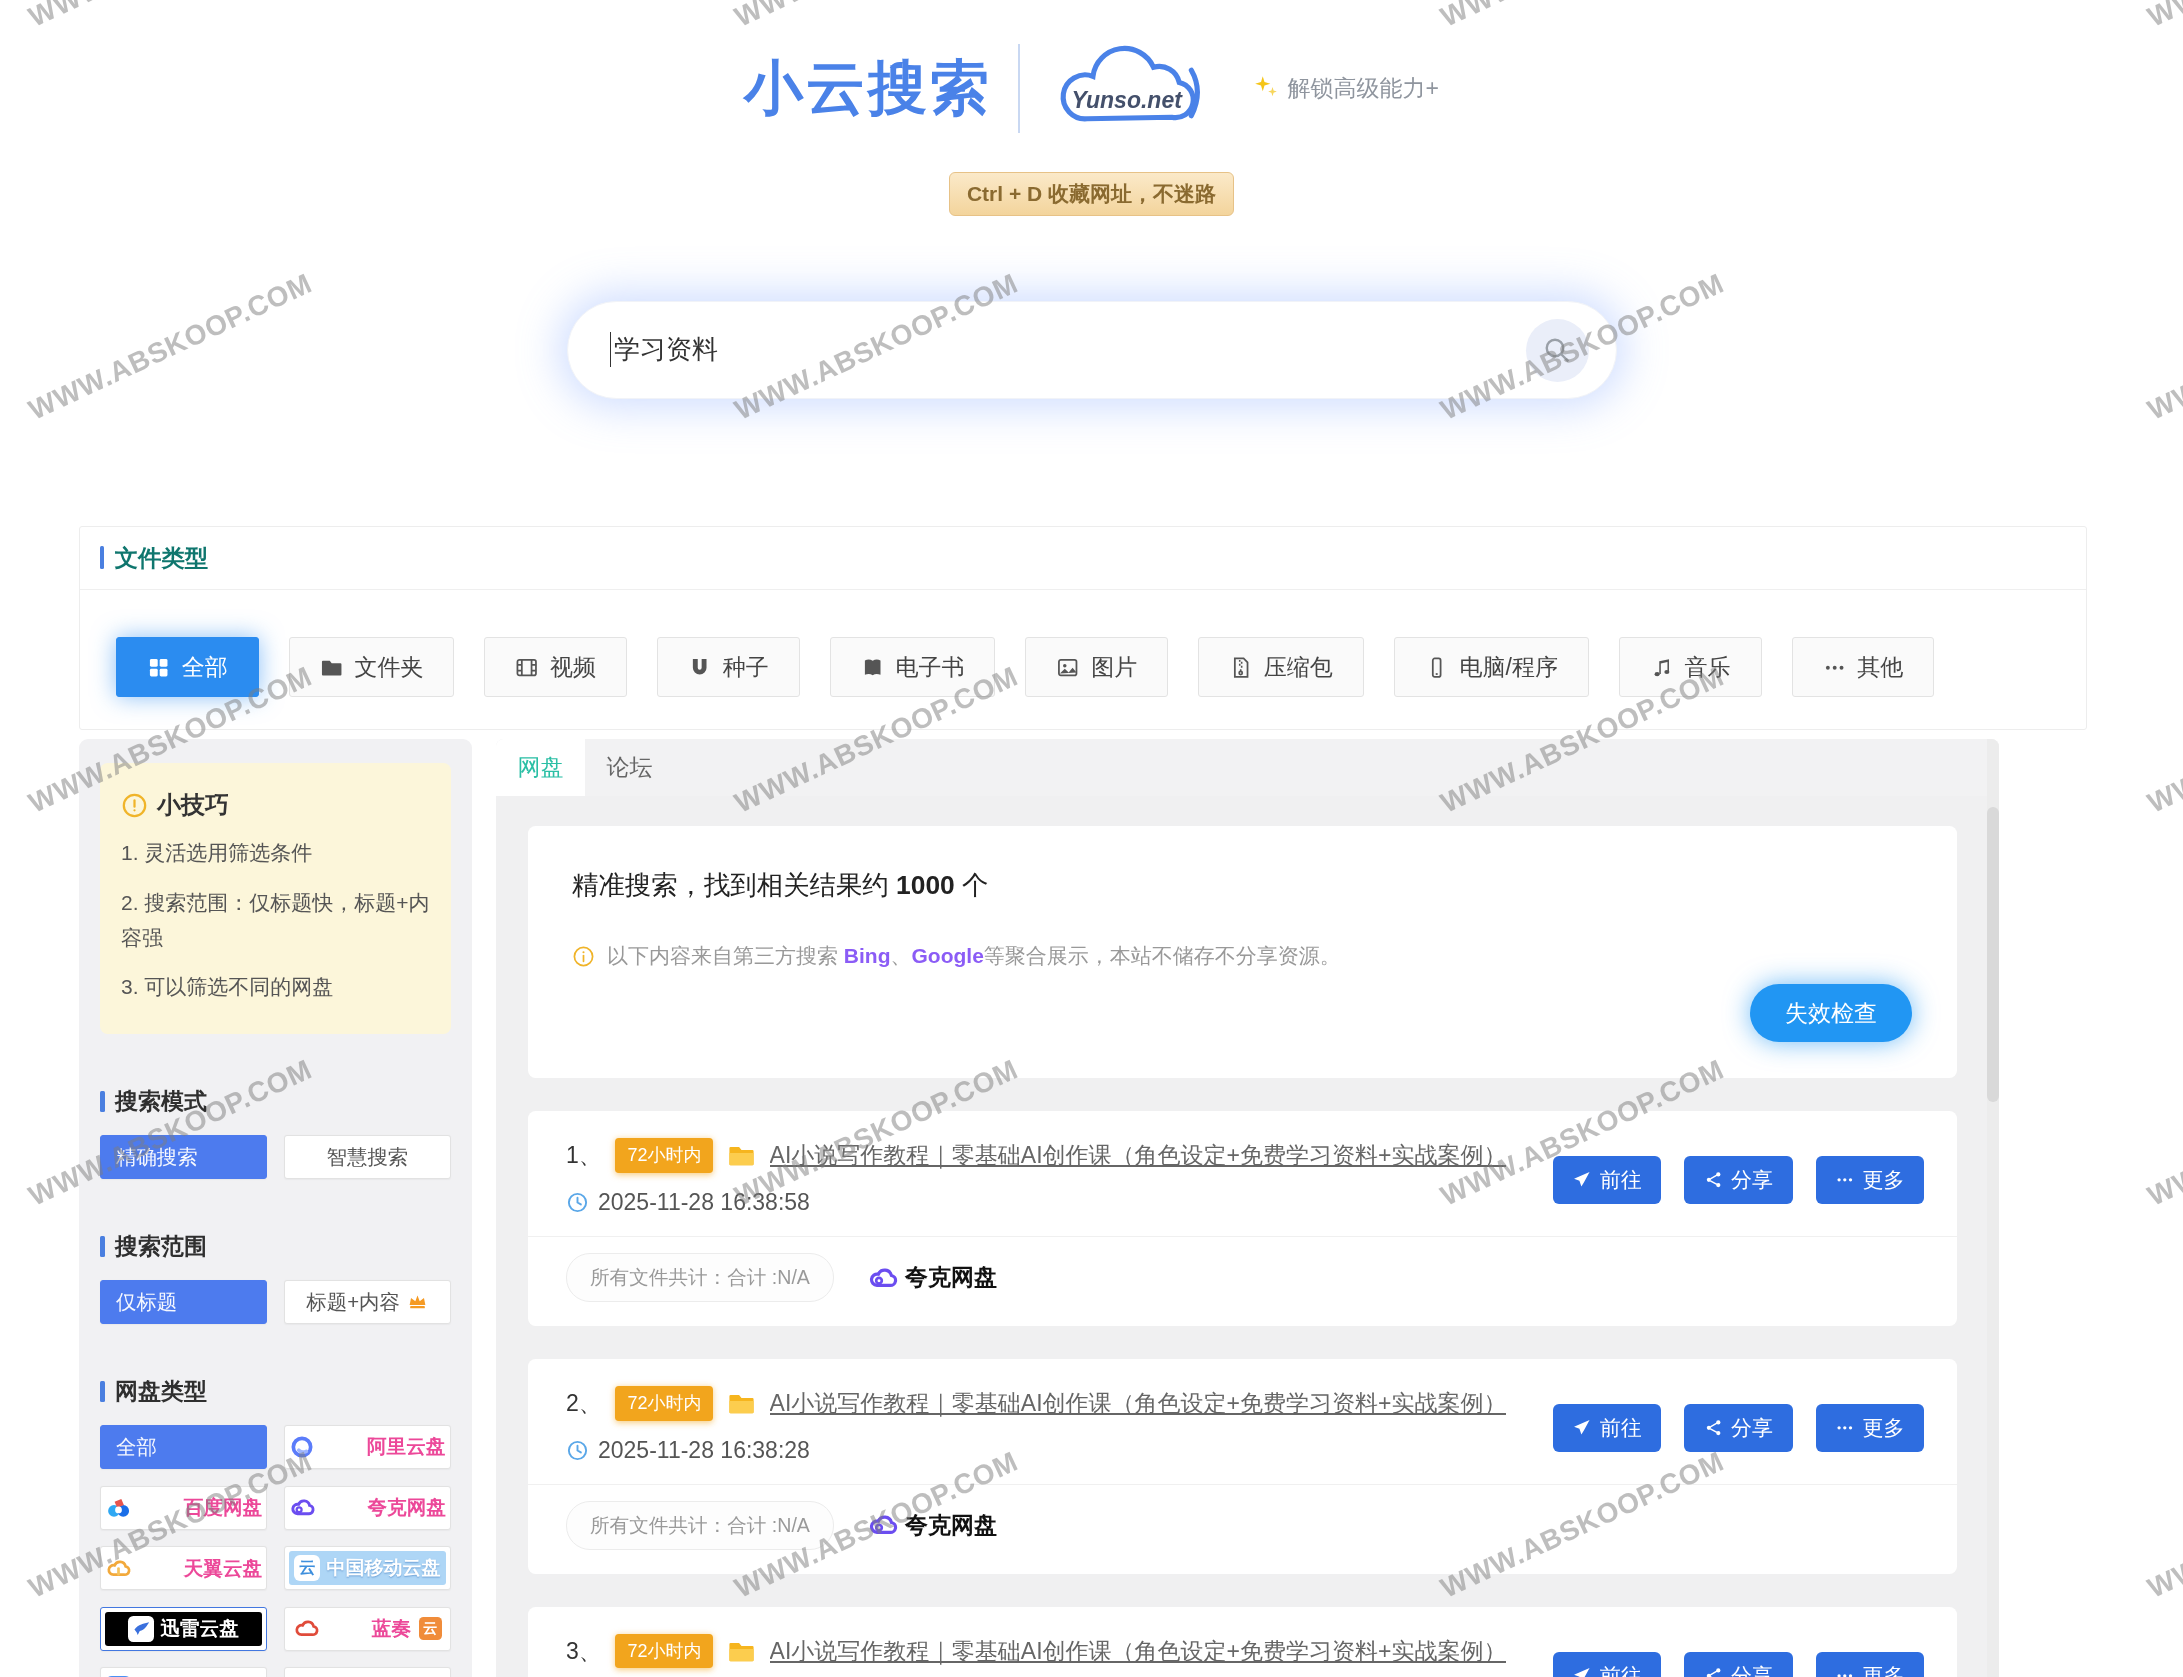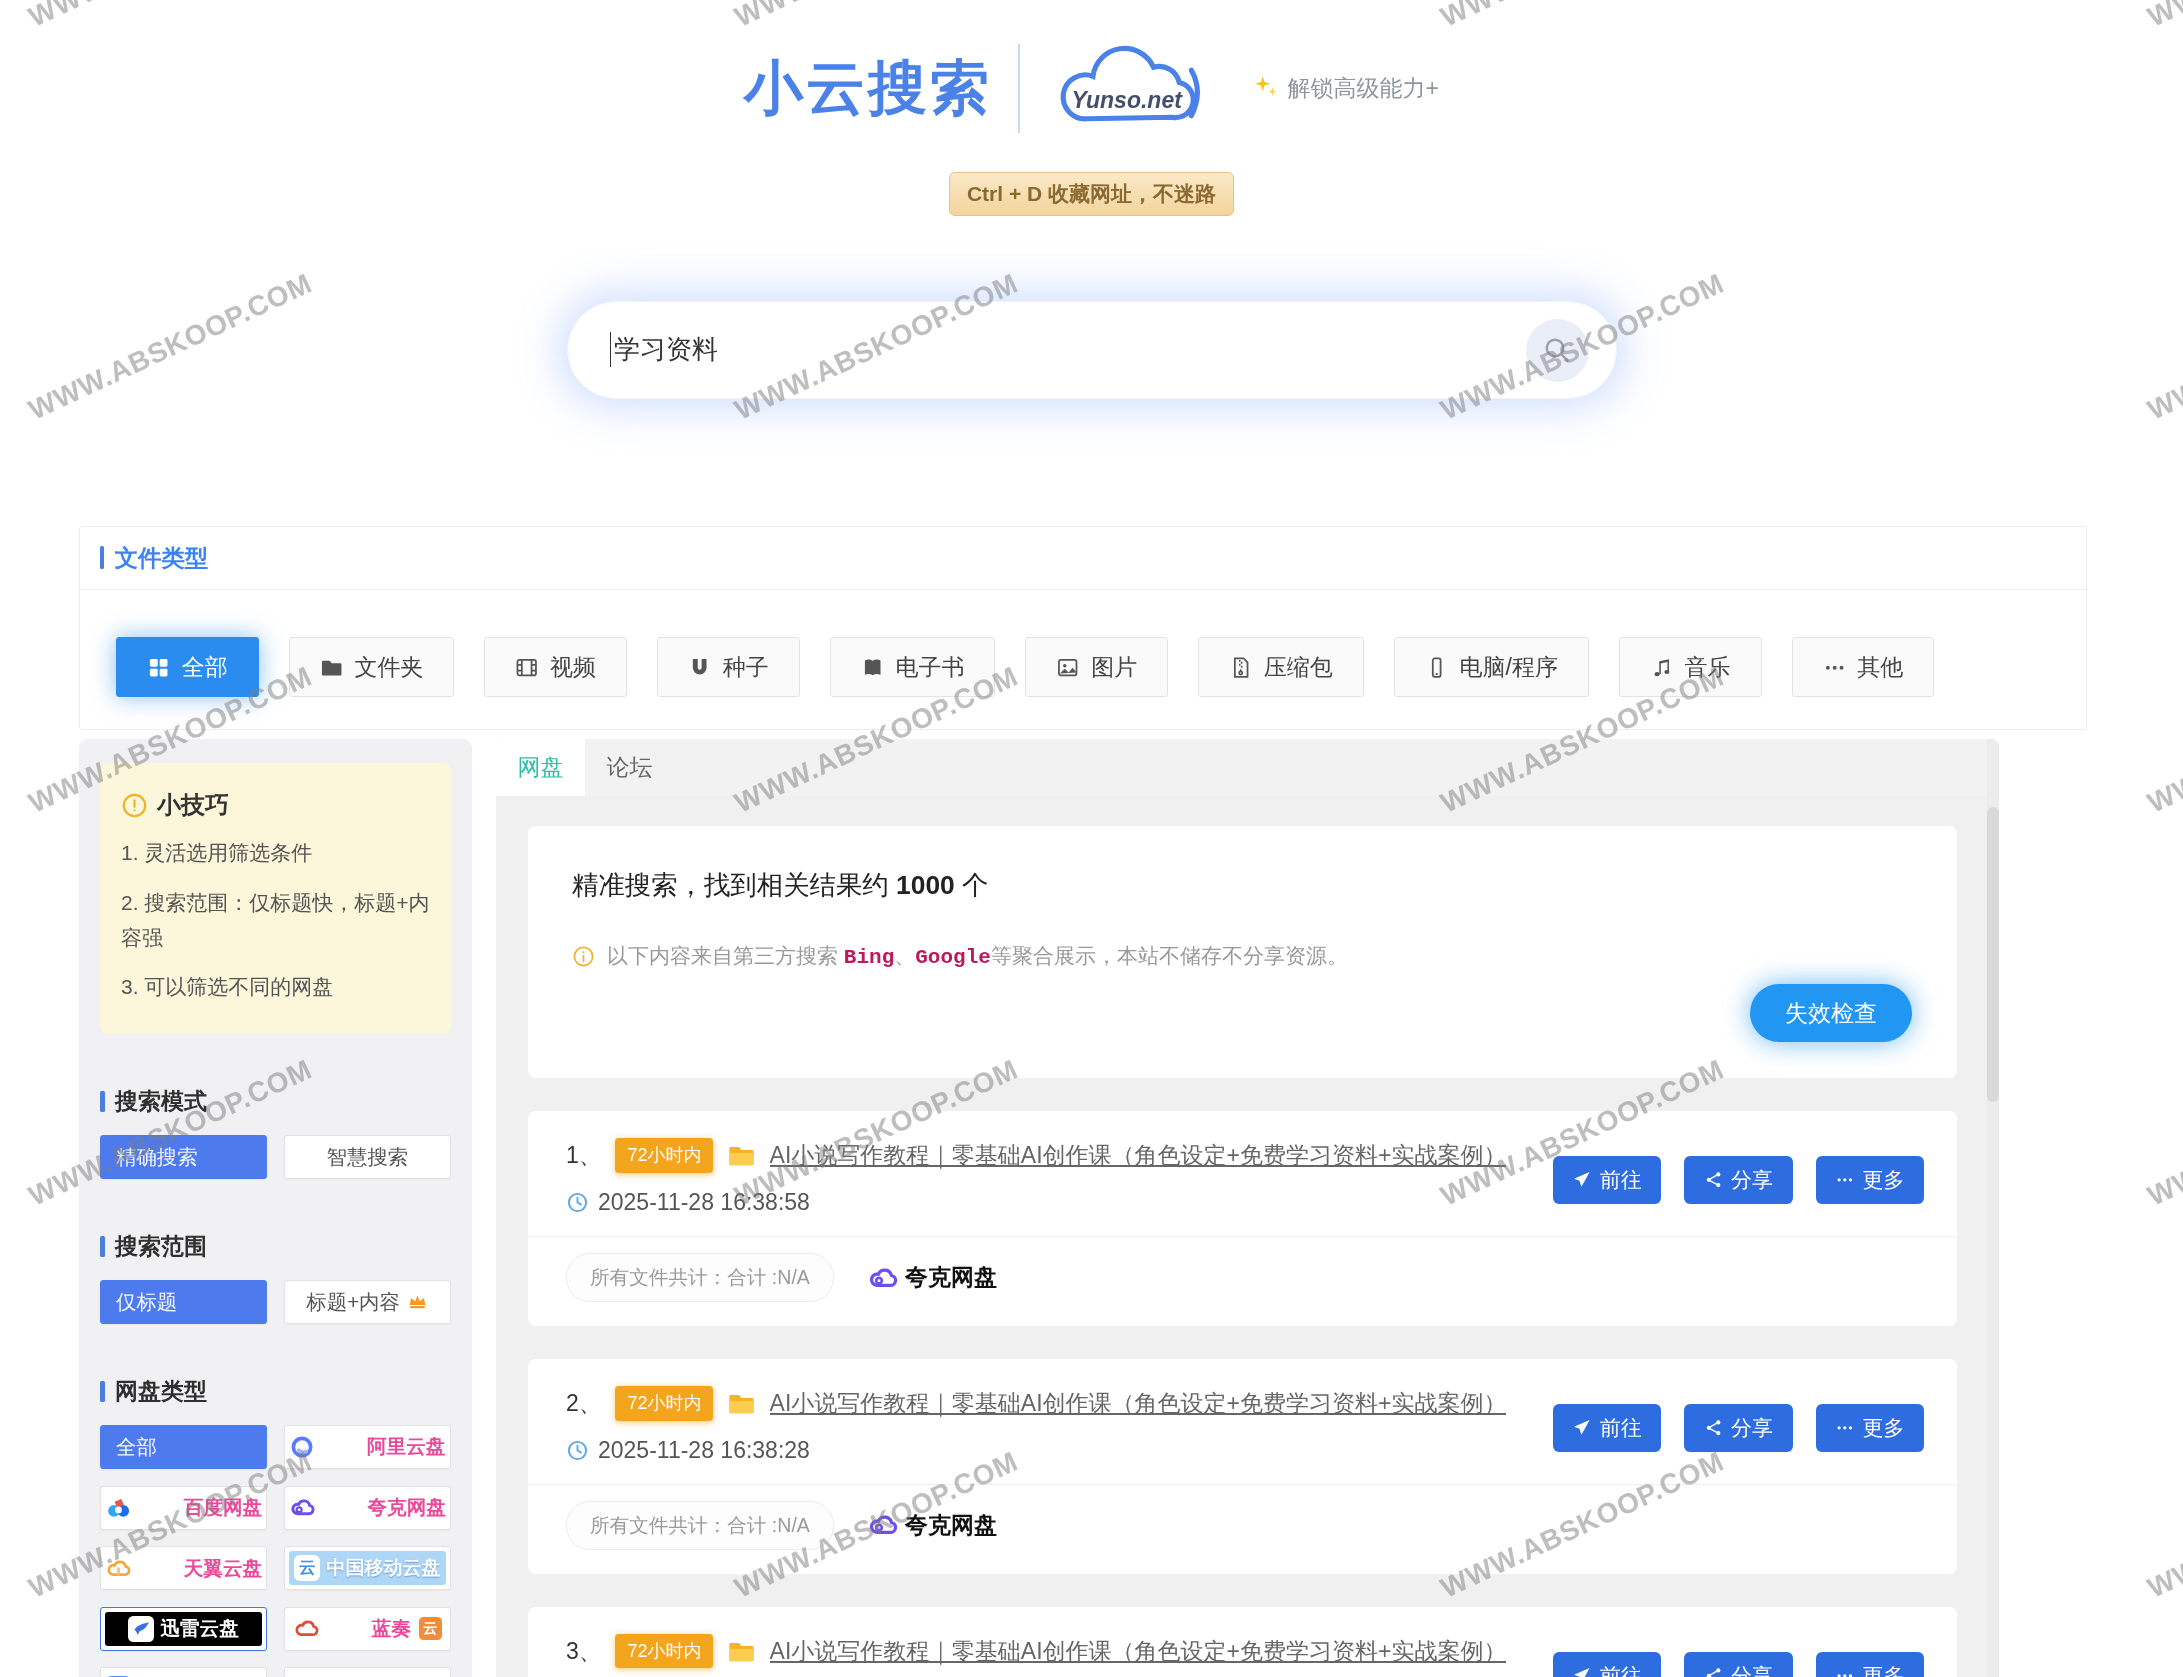--- a/index.html
+++ b/index.html
@@ -31,21 +31,21 @@
   .caret { width:1.5px; height:35px; background:#333; margin-right:3px; }
   .search-value { font-size:26px; color:#333; }
   .search-btn { position:absolute; right:27px; top:17.4px; width:63px; height:63px; border-radius:50%;
     background:#eaeef9; display:flex; align-items:center; justify-content:center; cursor:pointer; }
 
   
   .filetype-panel { margin:127px 0 0 79px; width:2008px; background:#fff;
     border:0.8px solid #ededed; border-radius:3px; }
   .panel-title { display:flex; align-items:center; gap:10.6px; padding:15px 19.6px; }
   .panel-title .bar { width:4.5px; height:23px; background:#4a7fe0; border-radius:1.5px; }
-  .panel-title .txt { font-size:23.4px; font-weight:bold; color:#3b82f6; }
+  .panel-title .txt { font-size:23.4px; font-weight:bold; color:#0f766e; }
   .panel-divider { height:0.8px; background:#efefef; }
   .tabs-row { display:flex; gap:30px; padding:48px 36px 32px 36px; }
   .ftab { display:flex; align-items:center; gap:11.3px; height:60px; padding:0 30px;
     background:#fafafa; border:0.8px solid #e3e3e3; border-radius:3px; font-size:23px; color:#444;
     cursor:pointer; white-space:nowrap; }
   .ftab svg { width:23.4px; height:23.4px; color:#555; }
   .ftab.active { background:#2b8cf0; border-color:#2b8cf0; color:#fff;
     box-shadow:0 0 23px rgba(43,140,240,.55); }
   .ftab.active svg { color:#fff; }
 
@@ -95,21 +95,21 @@
   .rtab { width:89px; display:flex; align-items:center; justify-content:center;
     font-size:23px; color:#666; cursor:pointer; }
   .rtab.active { background:#fff; color:#2bbfa5; }
   .rbody { padding:30px 42px 0 32px; }
   .panel-white { background:#fff; border-radius:7.6px; }
   .summary-panel { padding:42px 45px 36px 44px; }
   .summary-line { font-size:26.4px; color:#222; }
   .summary-line b { font-weight:bold; }
   .notice-line { display:flex; align-items:center; gap:12px; margin-top:39px; }
   .notice-line .ntxt { font-size:21px; color:#999; }
-  .notice-line b { color:#be185d; font-weight:bold;font-family:Liberation Mono, monospace; }
+  .notice-line b { color:#8b5cf6; font-weight:bold; }
   .check-row { display:flex; justify-content:flex-end; margin-top:13.6px; }
   .check-btn { background:#2196f3; color:#fff; font-size:23px; padding:13.6px 35px;
     border-radius:33px; border:none; cursor:pointer;
     box-shadow:0 0 26px rgba(33,150,243,.65); }
 
   .result-item { position:relative; margin-top:33px; }
   .ri-top { padding:27px 39px 19.6px 38px; }
   .ri-line1 { display:flex; align-items:center; gap:13.6px; }
   .ri-index { font-size:23px; color:#333; }
   .ri-badge { background:#f2a51d; color:#fff; font-size:18px; padding:5.3px 12px; border-radius:3.8px;

